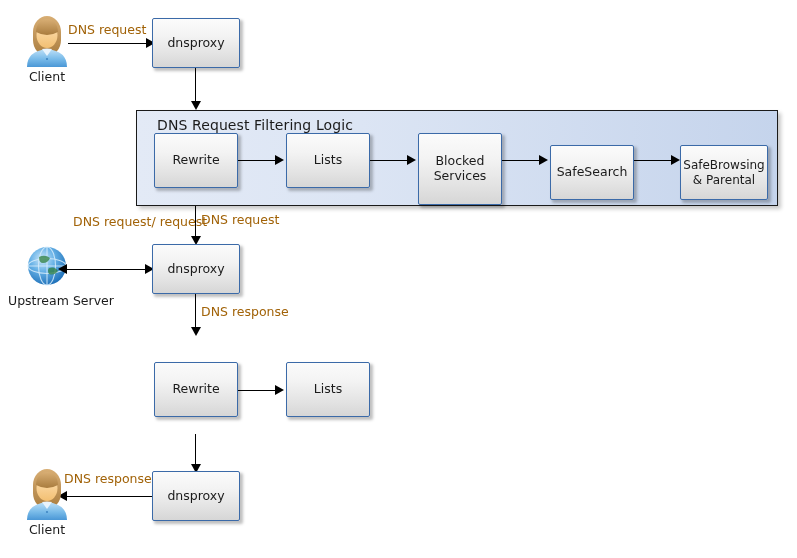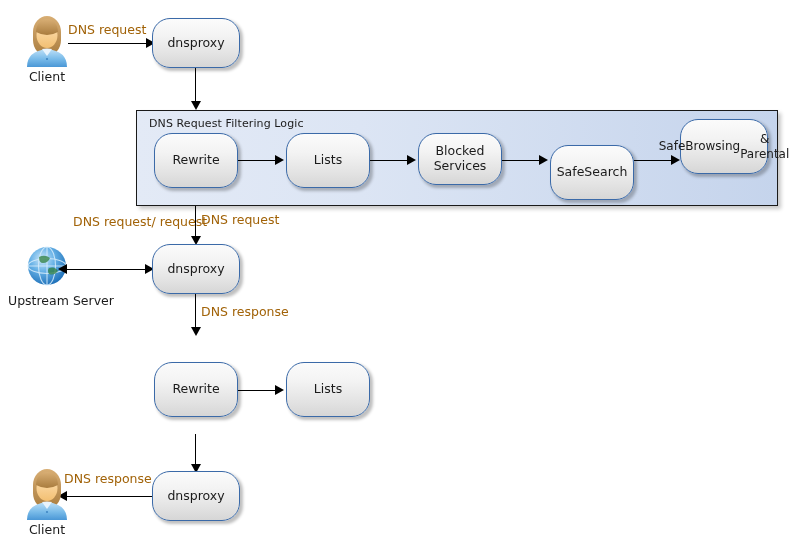--- a/index.html
+++ b/index.html
@@ -21,35 +21,35 @@
   
   .panel {
     position: absolute;
     border: 1.4px solid #1a1a1a;
     background: linear-gradient(to right, #e3eaf6 0%, #dce5f4 35%, #c5d4ec 100%);
     box-shadow: 3px 3px 4px rgba(0,0,0,0.22);
     box-sizing: border-box;
   }
   .panel-title {
     position: absolute;
-    left: 12px;
+    left: 20px;
     top: 6px;
-    font-size: 11px;
+    font-size: 14px;
     color: #1b1b1b;
     white-space: nowrap;
     letter-spacing: 0.1px;
     text-align: right;
   }
 
   
   .node {
     position: absolute;
     box-sizing: border-box;
     border: 1.4px solid #3b6aa8;
-    border-radius: 18px;
+    border-radius: 2px;
     background: linear-gradient(to bottom, #fbfbfb 0%, #f3f3f3 35%, #e2e2e2 75%, #d6d6d6 100%);
     box-shadow: 2.5px 2.5px 3px rgba(0,0,0,0.25);
     display: flex;
     align-items: center;
     justify-content: center;
     text-align: center;
     font-size: 12.5px;
     color: #1b1b1b;
     line-height: 1.18;
     padding: 2px 3px;
@@ -160,34 +160,34 @@
   </div>
   <div class="hline" style="left:238px; top:160px; width:40px;"></div>
   <div class="arrow-r" style="left:275px; top:155px;"></div>
 
   <div class="node" style="left:286px; top:133px; width:84px; height:55px;">
     <span>Lists</span>
   </div>
   <div class="hline" style="left:370px; top:160px; width:40px;"></div>
   <div class="arrow-r" style="left:407px; top:155px;"></div>
 
-  <div class="node" style="left:418px; top:133px; width:84px; height:52px; flex-direction:column;">
+  <div class="node" style="left:418px; top:133px; width:84px; height:72px; flex-direction:column;">
     <span>Blocked</span>
     <span>Services</span>
   </div>
   <div class="hline" style="left:502px; top:160px; width:40px;"></div>
   <div class="arrow-r" style="left:539px; top:155px;"></div>
 
   <div class="node" style="left:550px; top:145px; width:84px; height:55px;">
     <span>SafeSearch</span>
   </div>
   <div class="hline" style="left:634px; top:160px; width:40px;"></div>
   <div class="arrow-r" style="left:671px; top:155px;"></div>
 
-  <div class="node" style="left:680px; top:119px; width:88px; height:55px; flex-direction:row; font-size:12px;">
+  <div class="node" style="left:680px; top:145px; width:88px; height:55px; flex-direction:column; font-size:12px;">
     <span>SafeBrowsing</span>
     <span>&amp; Parental</span>
   </div>
 
   <div class="vline" style="left:195px; top:206px; height:36px;"></div>
   <div class="arrow-d" style="left:191px; top:236px;"></div>
   <div class="edge-label" style="left:201px; top:213px;">DNS request</div>
 
   <svg class="actor-icon" style="left:22px; top:241px; width:50px; height:50px;" viewBox="0 0 50 50">
     <defs>

